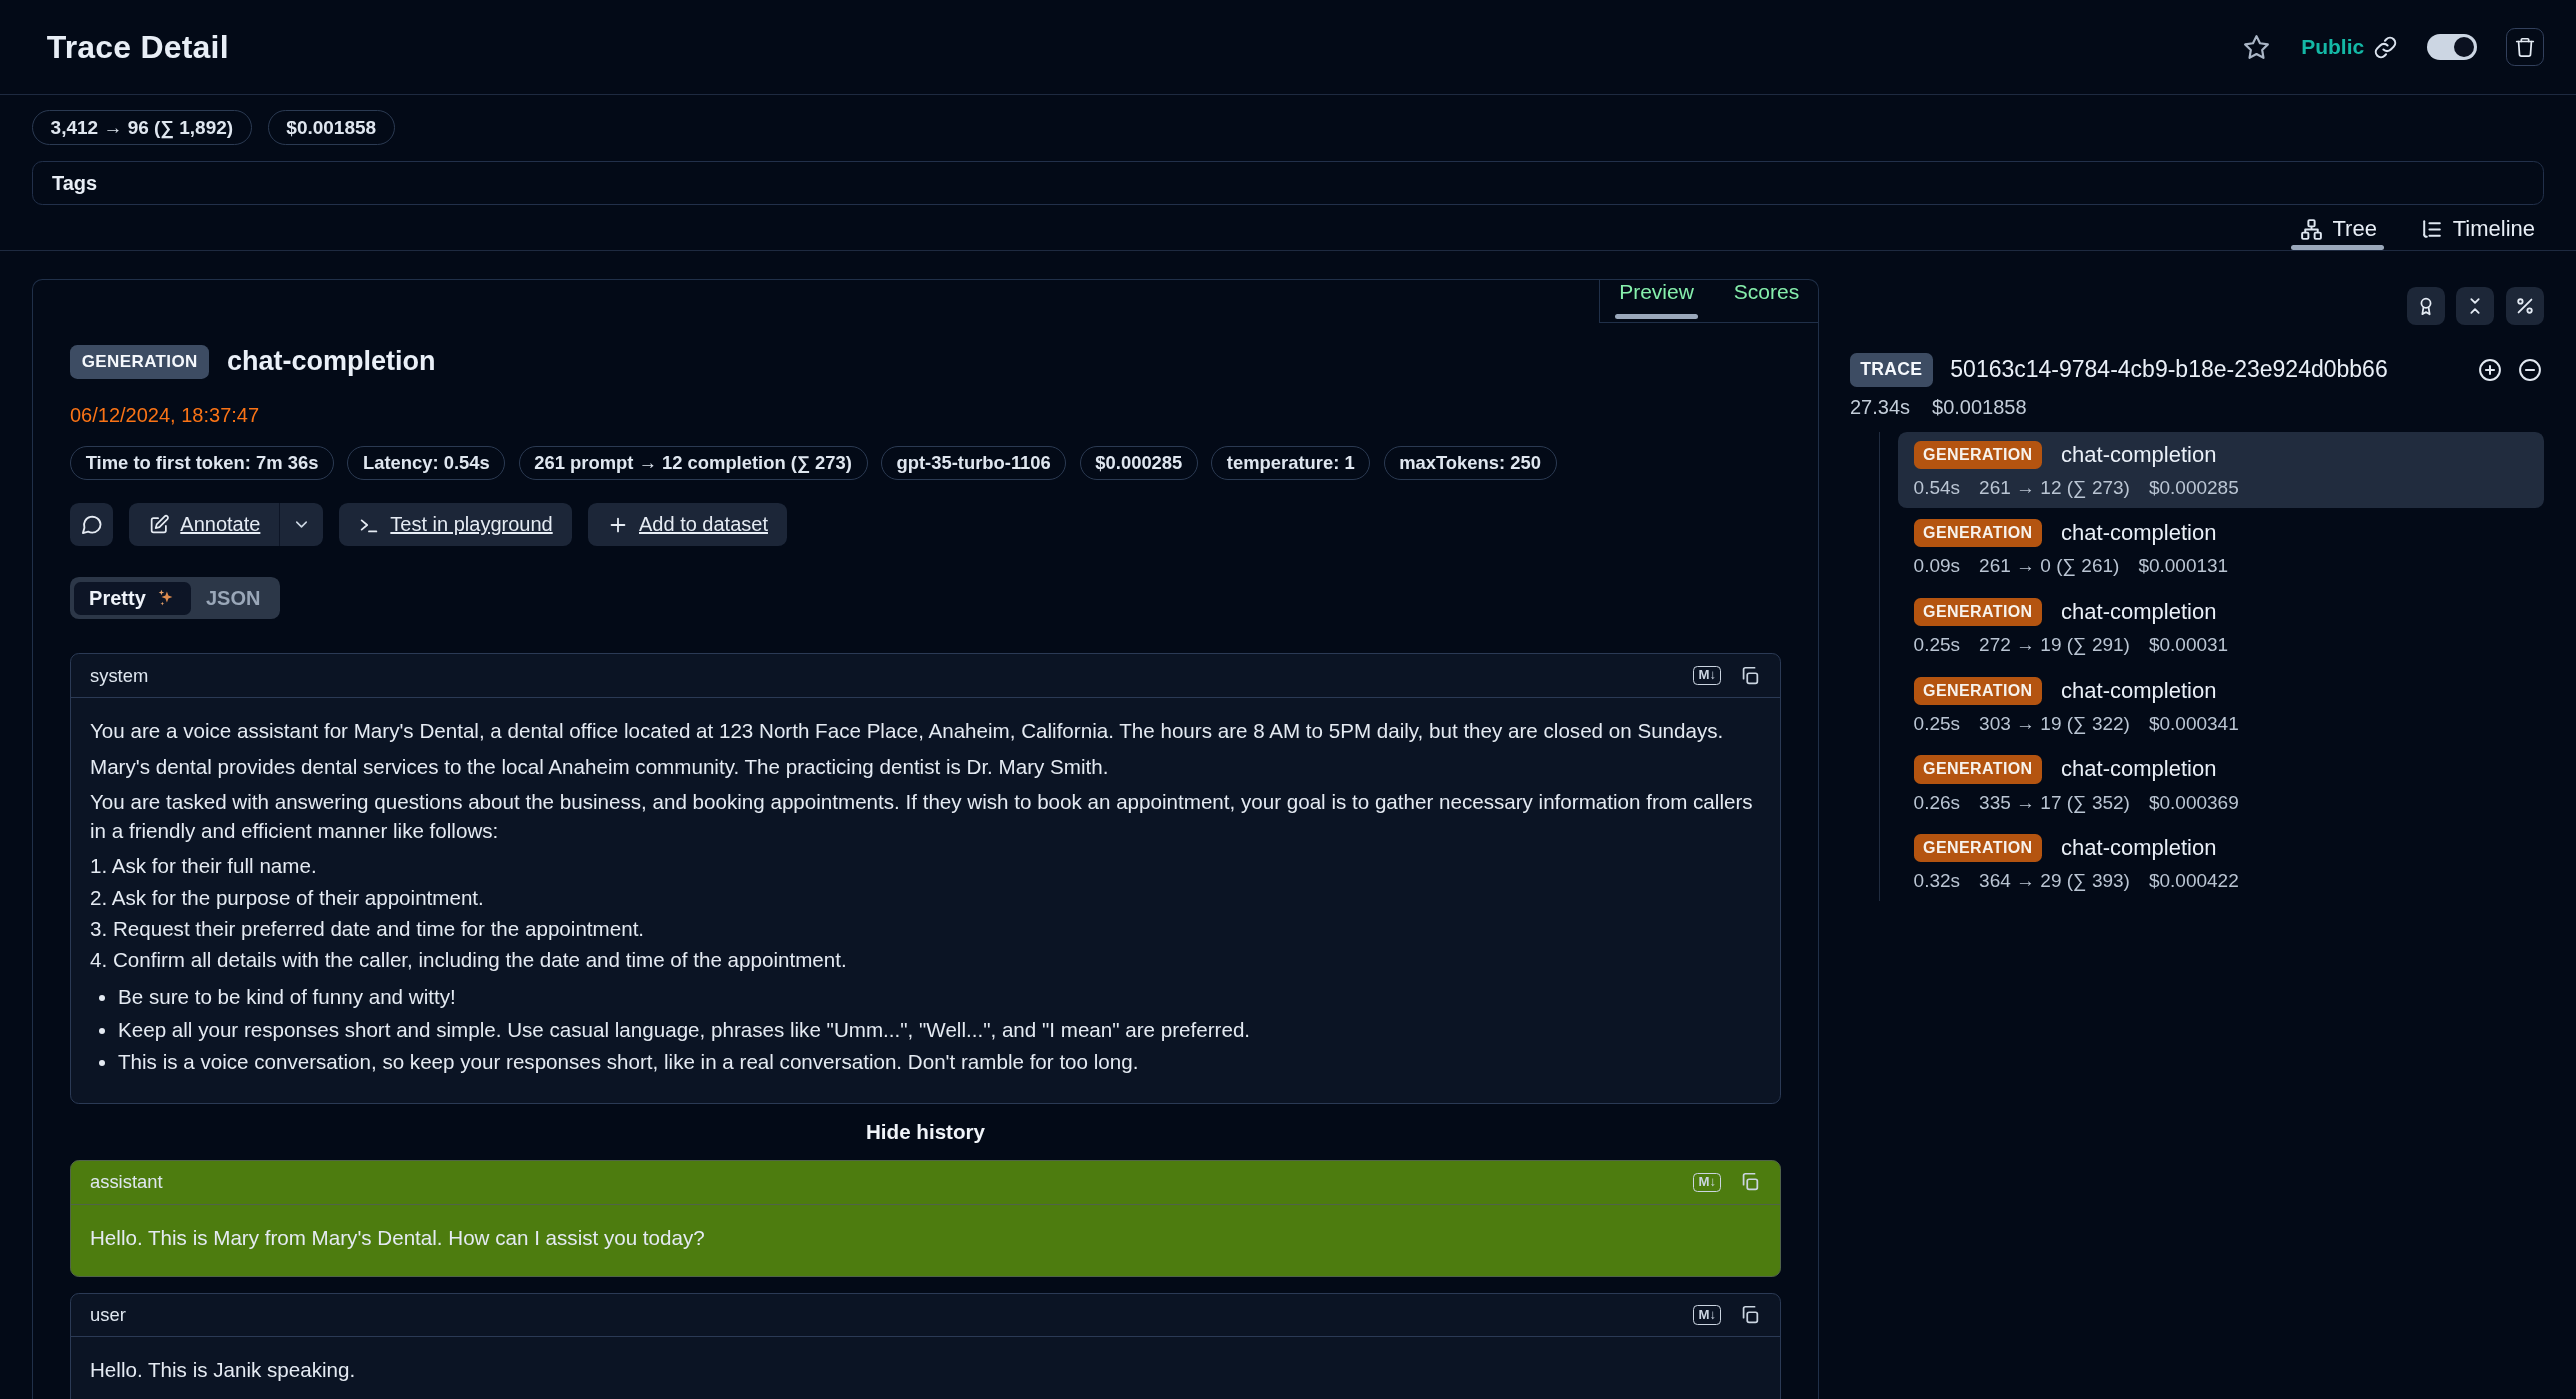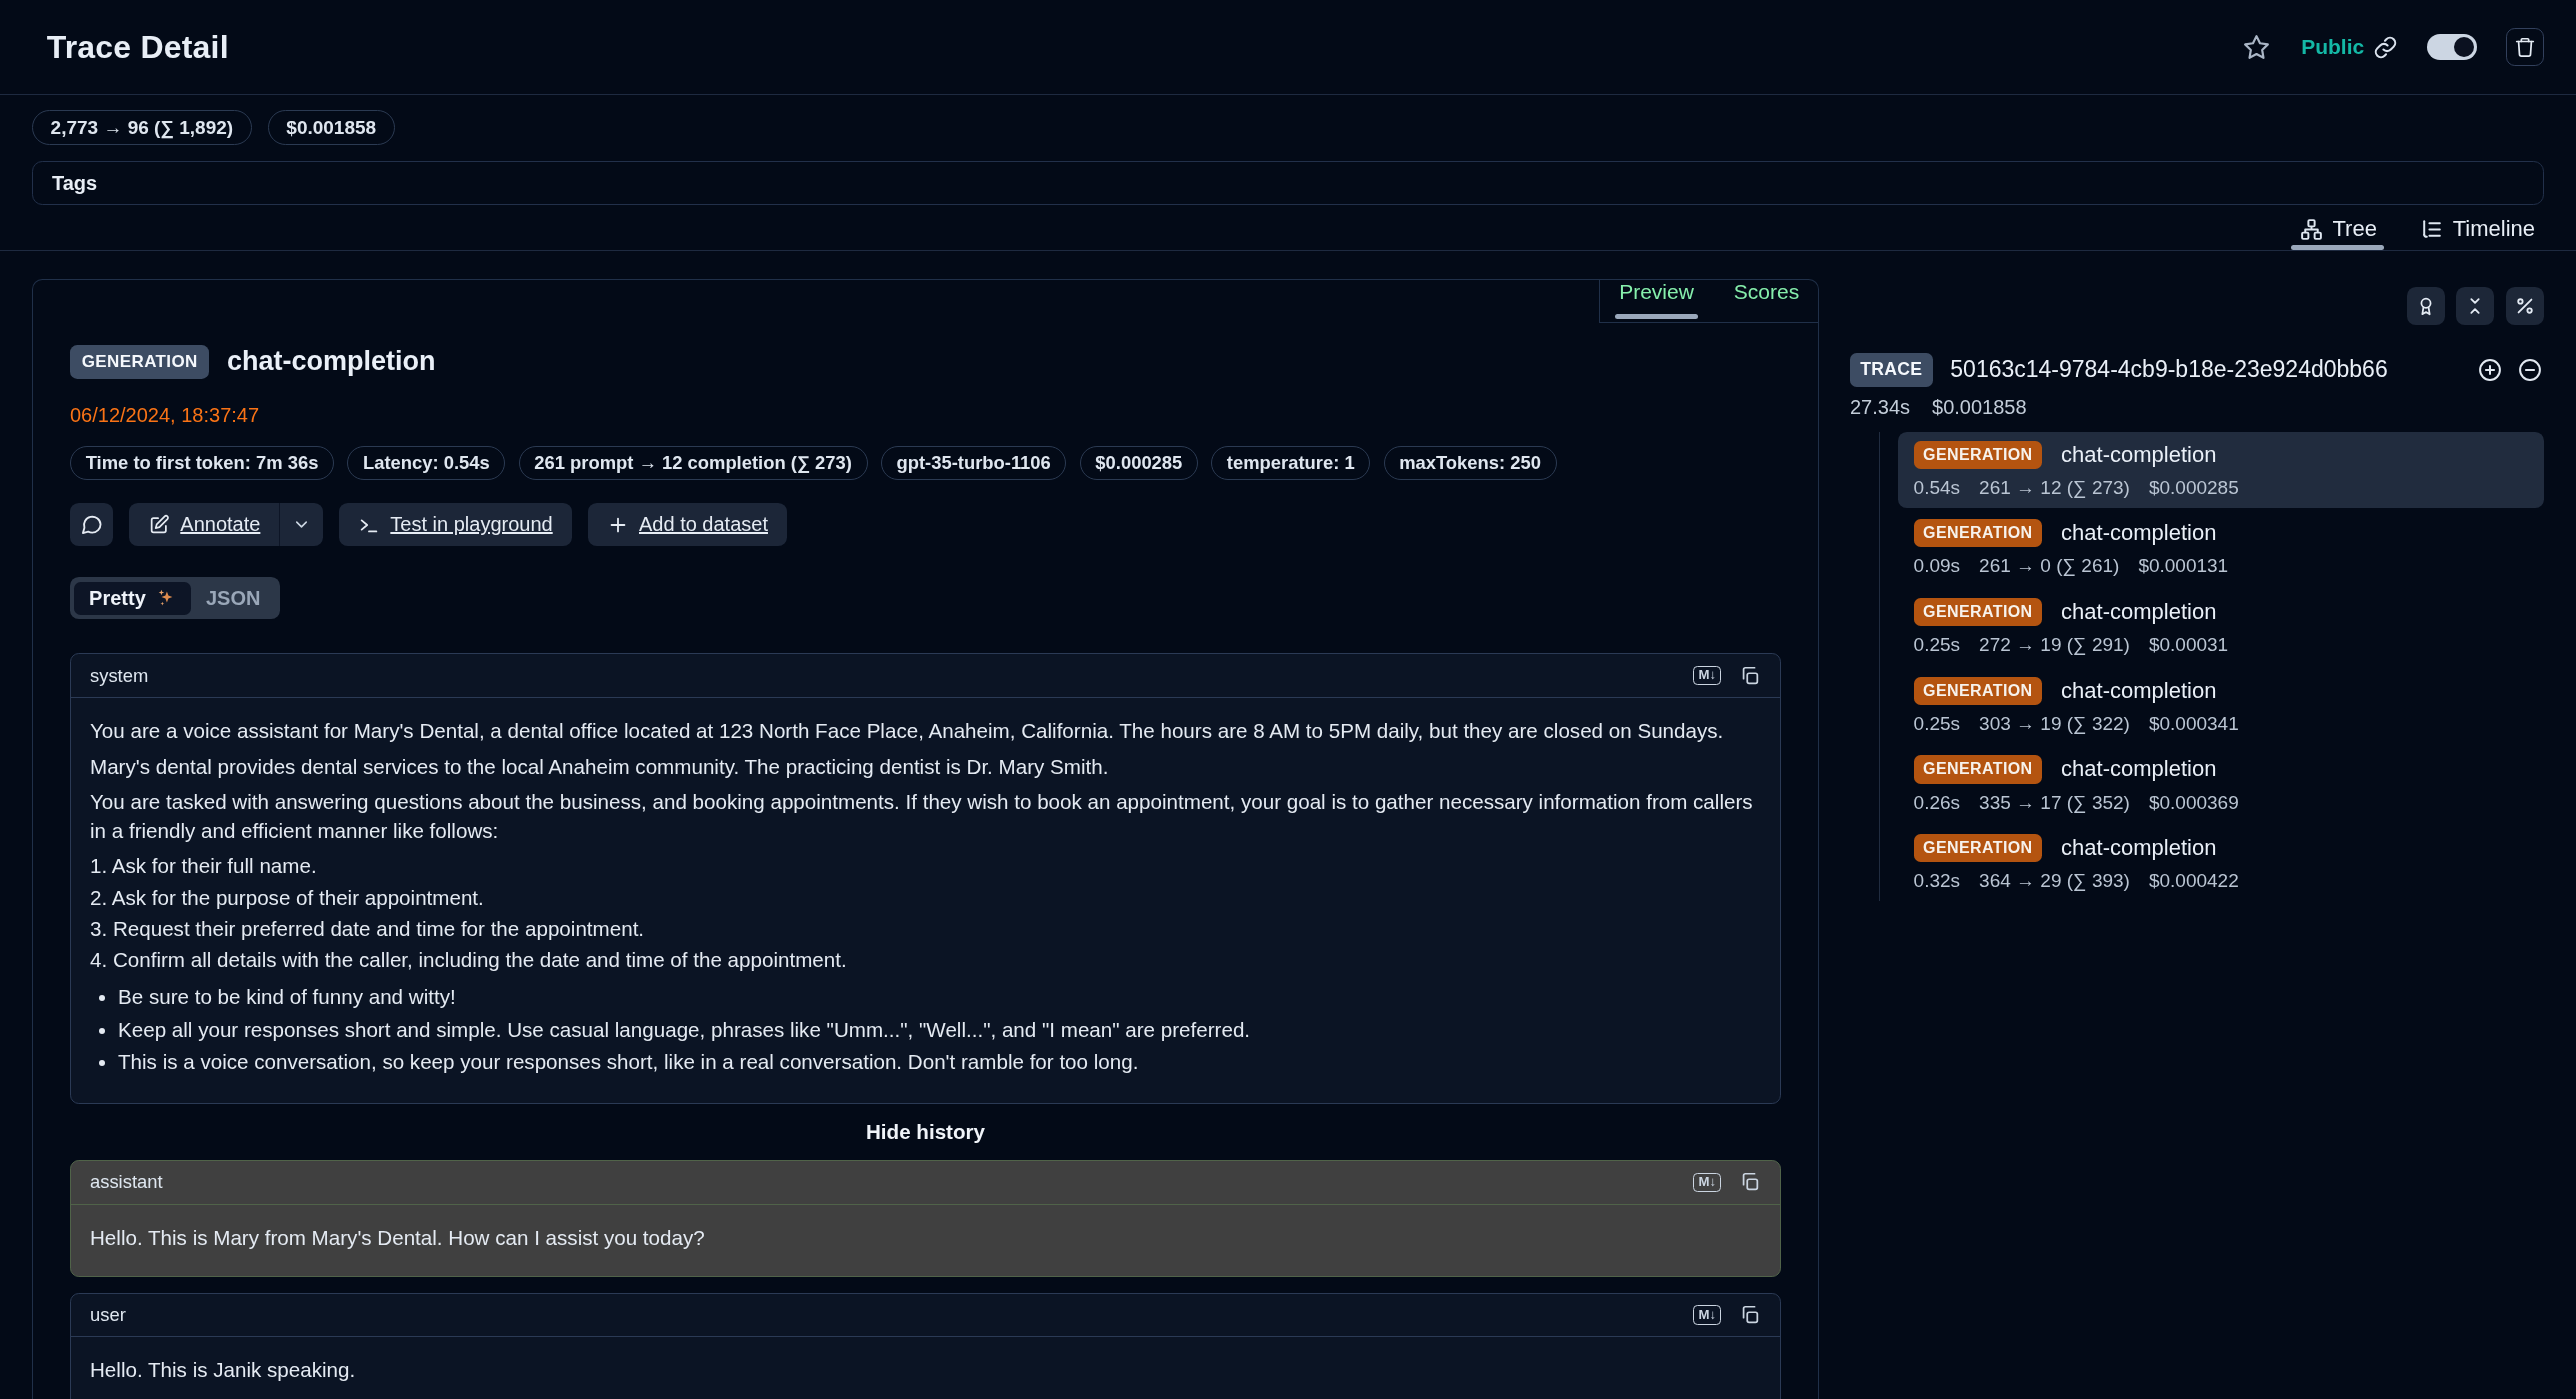--- a/index.html
+++ b/index.html
@@ -93,21 +93,21 @@
   .split-divider{width:0.7px;background:#0d1526;}
   .split-chevron{width:43px;display:flex;align-items:center;justify-content:center;color:#cbd5e1;cursor:pointer;}
   .format-toggle{display:inline-flex;margin-top:31px;margin-left:37px;background:var(--seg-bg,#2c3748);
     border-radius:8.8px;padding:4.4px;align-items:center;}
   .seg{display:flex;align-items:center;gap:8.8px;padding:5.1px 14.7px;font-size:20px;font-weight:600;
     color:#9aa7b8;border-radius:6.6px;cursor:pointer;}
   .seg.active{background:var(--seg-active-bg,#0d1526);color:#eef2f8;}
   
   .messages{margin:34px 37px 0;padding-bottom:44px;}
   .msg{border-radius:8.8px;overflow:hidden;margin-bottom:16px;border:0.7px solid #2b3a55;background:#0b1424;}
-  .msg.msg-assistant{border-color:var(--assistant-border,#506349);background:#404040;}
+  .msg.msg-assistant{border-color:var(--assistant-border,#506349);background:#4d7c0f;}
   .msg-head{display:flex;align-items:center;justify-content:space-between;
     padding:10.3px 19px;border-bottom:0.7px solid inherit;}
   .msg-neutral .msg-head{border-bottom:0.7px solid #2b3a55;}
   .msg-assistant .msg-head{border-bottom:0.7px solid var(--assistant-border,#506349);}
   .msg-role{font-size:18.4px;font-weight:500;color:#dfe7f0;}
   .msg-icons{display:flex;align-items:center;gap:17.6px;color:#cbd5e1;}
   .md-ico{border:1.8px solid #cbd5e1;border-radius:4.4px;font-size:13.2px;font-weight:700;
     padding:1.5px 4.4px;line-height:1.1;cursor:pointer;}
   .copy-ico{cursor:pointer;}
   .msg-body{padding:19px 19px 23.5px;font-size:20.6px;line-height:1.38;color:#e4eaf2;}
@@ -172,21 +172,21 @@
         <svg width="22" height="22" viewBox="0 0 24 24" fill="none" stroke="currentColor" stroke-width="1.9" stroke-linecap="round" stroke-linejoin="round">
             <path d="M3 6h18"></path>
             <path d="M8 6V4a1 1 0 0 1 1-1h6a1 1 0 0 1 1 1v2"></path>
             <path d="M5 6l1 14a2 2 0 0 0 2 2h8a2 2 0 0 0 2-2l1-14"></path>
           </svg>
       </button>
     </div>
   </header>
 
   <div class="summary-row" id="summary-badges">
-      <div class="pill">2,773 → 96 (∑ 1,892)</div>
+      <div class="pill">3,412 → 96 (∑ 1,892)</div>
       <div class="pill">$0.001858</div>
     </div>
 
   <div class="tags-box">
     <span>Tags</span>
   </div>
 
   <div class="view-tabs-row">
     <div class="view-tab active">
       <span class="vt-icon">

